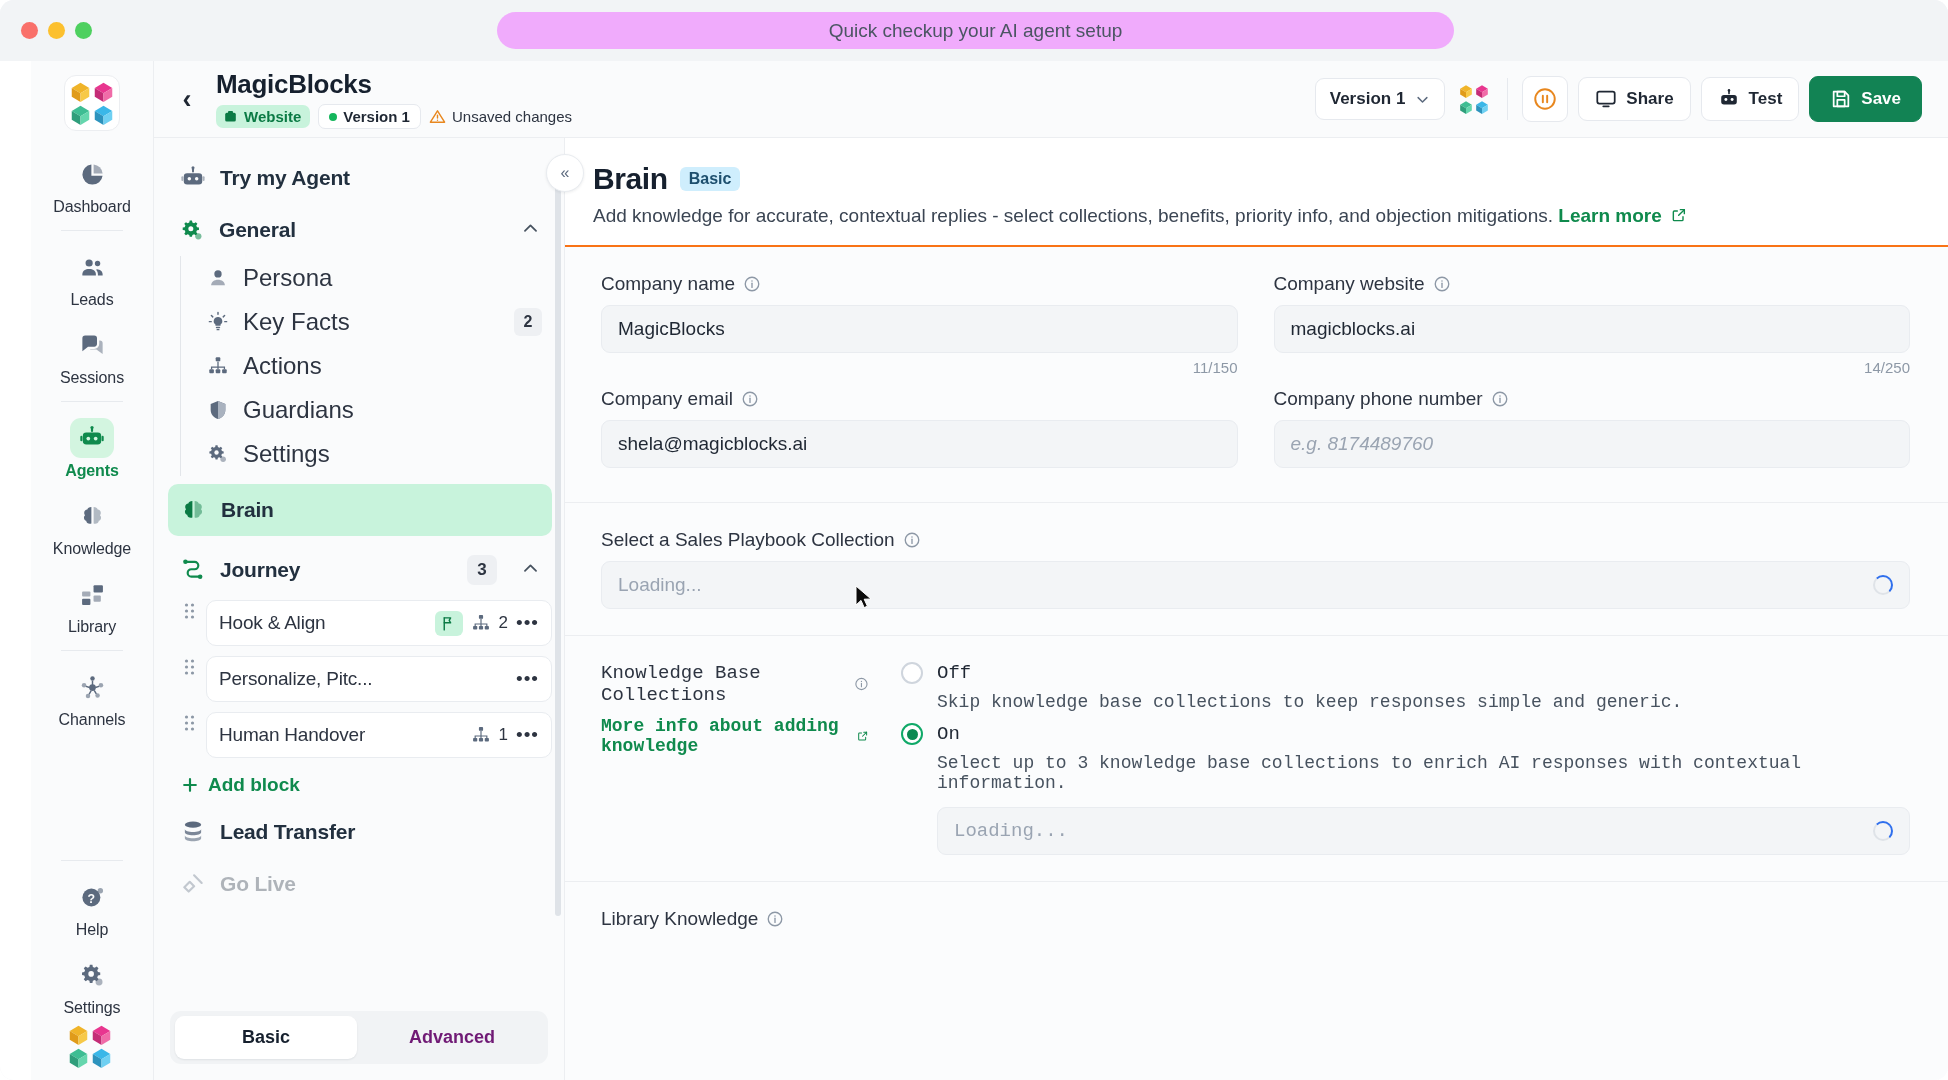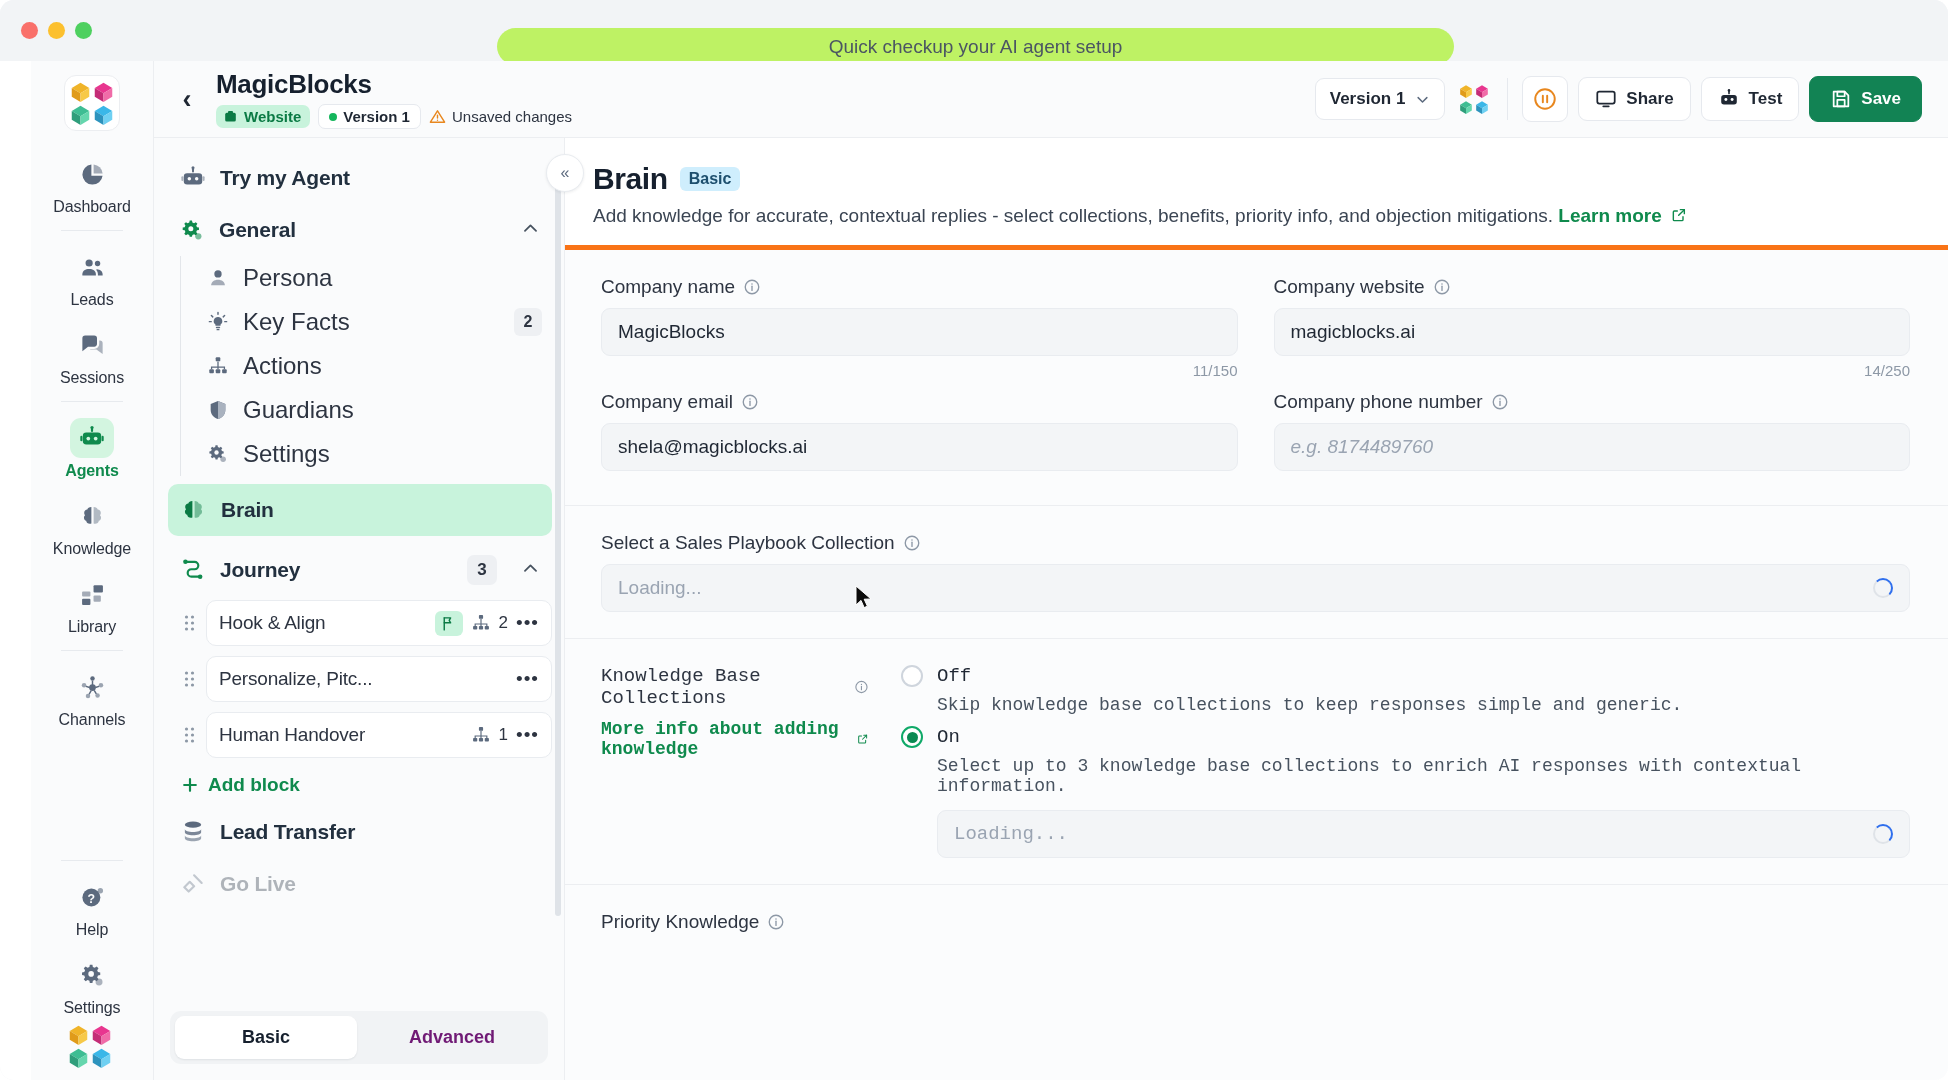--- a/index.html
+++ b/index.html
@@ -18,22 +18,22 @@
   .titlebar {
     height: 61px; background: #f2f4f6;
     display: flex; align-items: center; position: relative;
   }
   .traffic { display: flex; gap: 10px; padding-left: 21px; }
   .dot { width: 17px; height: 17px; border-radius: 50%; }
   .dot.red { background: #f9706a; }
   .dot.yellow { background: #fcc02e; }
   .dot.green { background: #4ed05f; }
   .checkup-pill {
-    position: absolute; left: 497px; width: 957px; top: 28px;
-    height: 37px; border-radius: 19px; background: #bef264;
+    position: absolute; left: 497px; width: 957px; top: 12px;
+    height: 37px; border-radius: 19px; background: #f0abfc;
     display: flex; align-items: center; justify-content: center;
     font-size: 19px; color: #4b5563;
   }
 
   
   .shell { display: flex; height: 1019px; background: #ffffff; }
 
   
   .rail {
     width: 123px; background: #fafbfc; border-right: 1px solid #eceef1;
@@ -140,21 +140,21 @@
   .sub-row {
     display: flex; align-items: center; gap: 14px; height: 44px;
     padding: 0 10px; border-radius: 9px; cursor: pointer;
   }
   .sub-row .lbl { font-size: 24px; color: #2d3441; }
   .sub-count {
     margin-left: auto; background: #eef0f3; color: #2d3441; border-radius: 6px;
     min-width: 28px; height: 28px; padding: 0 8px; display:flex;
     align-items:center; justify-content:center; font-size: 16px; font-weight: 600;
   }
-  .jrow { display: flex; align-items: center; gap: 6px; margin-bottom: 10px; }
+  .jrow { display: flex; align-items: flex-start; gap: 6px; margin-bottom: 10px; }
   .grip { width: 22px; display: flex; justify-content: center; cursor: grab; color: #8d98a6; }
   .jcard {
     flex: 1; background: #fff; border: 1px solid #e9ecf0; border-radius: 10px;
     height: 46px; display: flex; align-items: center; gap: 8px; padding: 0 12px;
     cursor: pointer;
   }
   .jcard .jname { font-size: 19px; color: #2d3441; letter-spacing: -0.2px; }
   .jmeta { margin-left: auto; display: flex; align-items: center; gap: 8px; }
   .flag-chip {
     background: #c8f3dc; border-radius: 6px; width: 28px; height: 25px;
@@ -192,21 +192,21 @@
   .mainpane { flex: 1; min-width: 0; display: flex; flex-direction: column; background: #fff; position: relative; }
   .pane-head { padding: 24px 30px 18px 28px; }
   .pane-title-row { display: flex; align-items: center; gap: 12px; }
   .pane-title { font-size: 30px; font-weight: 700; color: #16202e; letter-spacing: -0.4px; }
   .chip-basic {
     background: #cfeefd; color: #1d4f6e; border-radius: 6px;
     padding: 3px 9px; font-size: 16px; font-weight: 600;
   }
   .pane-sub { margin-top: 9px; font-size: 19px; color: #3b4553; }
   .link-green { color: #0f8a4d; font-weight: 700; cursor: pointer; }
-  .panel-body { flex: 1; background: #fbfcfd; border-top: 5px solid #f97316; overflow: hidden; }
+  .panel-body { flex: 1; background: #fbfcfd; border-top: 2px solid #f97316; overflow: hidden; }
   .section { padding: 26px 38px 26px 36px; border-bottom: 1px solid #eceef1; }
   .grid2 { display: grid; grid-template-columns: 1fr 1fr; column-gap: 36px; row-gap: 4px; }
   .field { margin-bottom: 8px; }
   .flabel { display: flex; align-items: center; gap: 8px; font-size: 19px; color: #2d3441; margin-bottom: 10px; }
   .inp {
     width: 100%; height: 48px; border-radius: 9px; background: #f3f5f7;
     border: 1px solid #e9ecf0; padding: 0 16px; font-size: 19px; color: #1f2733;
     font-family: "Liberation Sans", sans-serif; outline: none;
   }
   .inp::placeholder { color: #9aa4b2; font-style: italic; }
@@ -881,21 +881,21 @@
                       <span>Loading...</span>
                       <span class="spinner"></span>
                     </div>
                   </div>
                 </div>
               </div>
             </div>
 
             <div class="section" style="border-bottom:none;">
               <div class="flabel">
-                <span>Priority Knowledge</span>
+                <span>Library Knowledge</span>
                 <svg width="18" height="18" viewBox="0 0 24 24" fill="none" stroke="#8d98a6" stroke-width="1.8">
                     <circle cx="12" cy="12" r="9"></circle>
                     <path d="M12 11v5.5" stroke-linecap="round"></path>
                     <circle cx="12" cy="7.9" r="1.05" fill="#8d98a6" stroke="none"></circle>
                   </svg>
               </div>
             </div>
 
           </div>
         </div>

